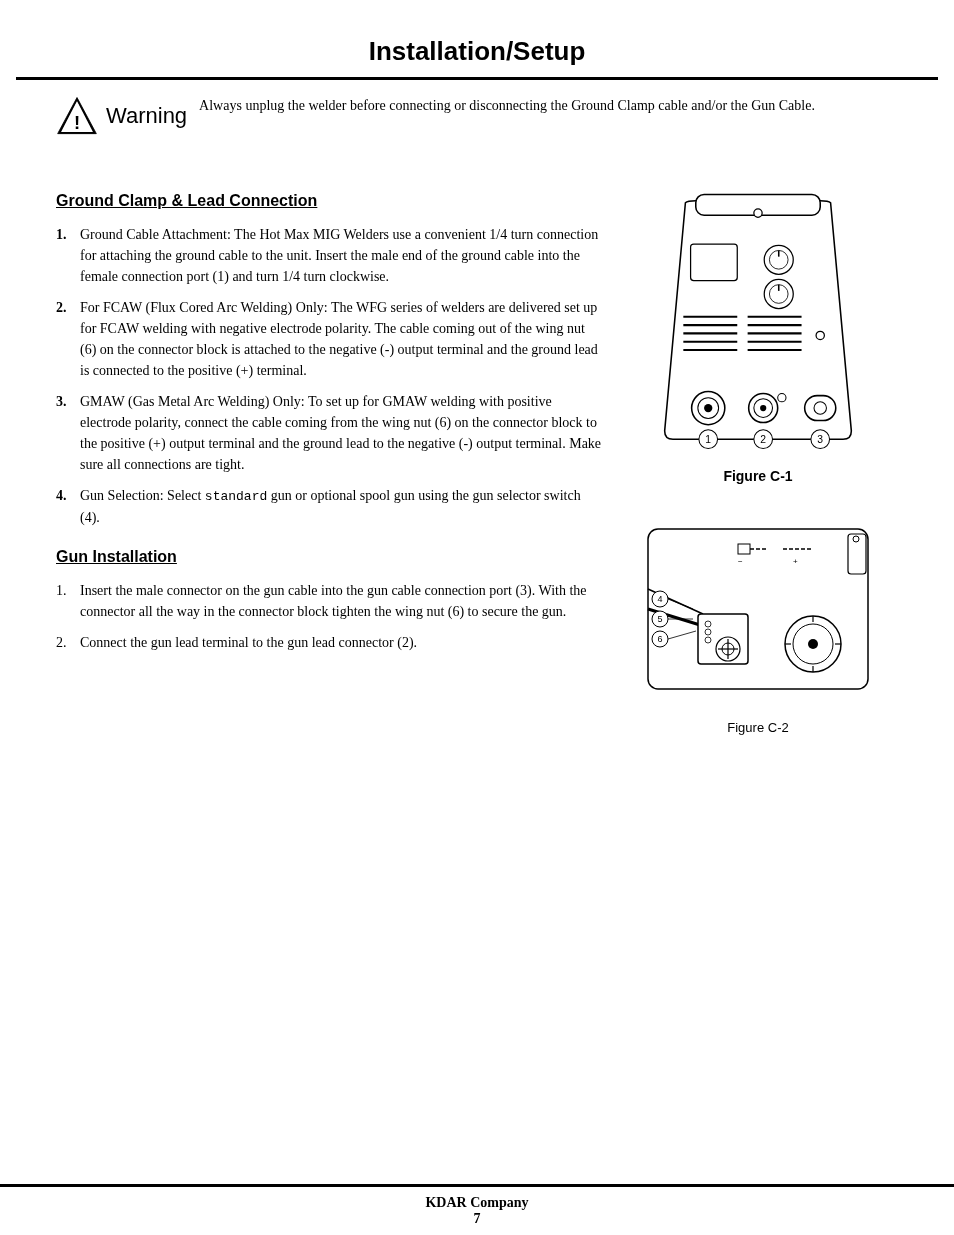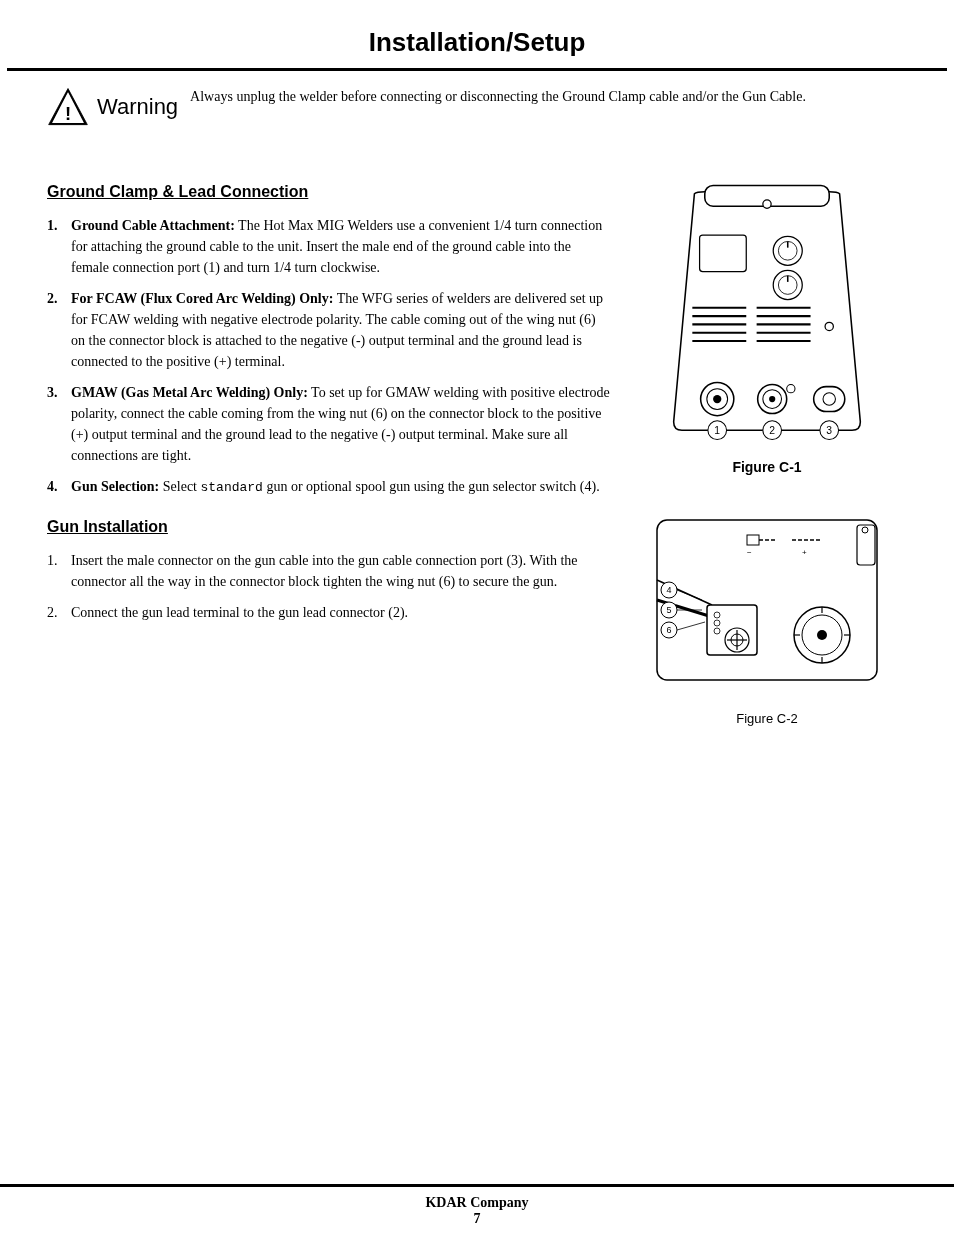--- a/index.html
+++ b/index.html
@@ -9,21 +9,21 @@
       background: #fff;
       font-family: Georgia, 'Times New Roman', serif;
       font-size: 14px;
       color: #000;
       position: relative;
     }
 
     .page-container {
       width: 954px;
       min-height: 1235px;
-      padding: 7px;
+      padding: 16px;
       position: relative;
     }
 
     
     .page-header {
       text-align: center;
       padding: 20px 40px 10px;
       border-bottom: 3px solid #000;
     }
     .page-title {
@@ -107,21 +107,21 @@
     }
     .list-num {
       font-weight: bold;
       flex-shrink: 0;
       min-width: 18px;
     }
     .list-content {
       flex: 1;
     }
     .list-content strong {
-      font-weight: bold;
+      font-weight: normal;
       text-align: right;
     }
     .list-content code {
       font-family: 'Courier New', monospace;
       font-size: 13px;
     }
 
     
     .plain-list {
       list-style: none;

